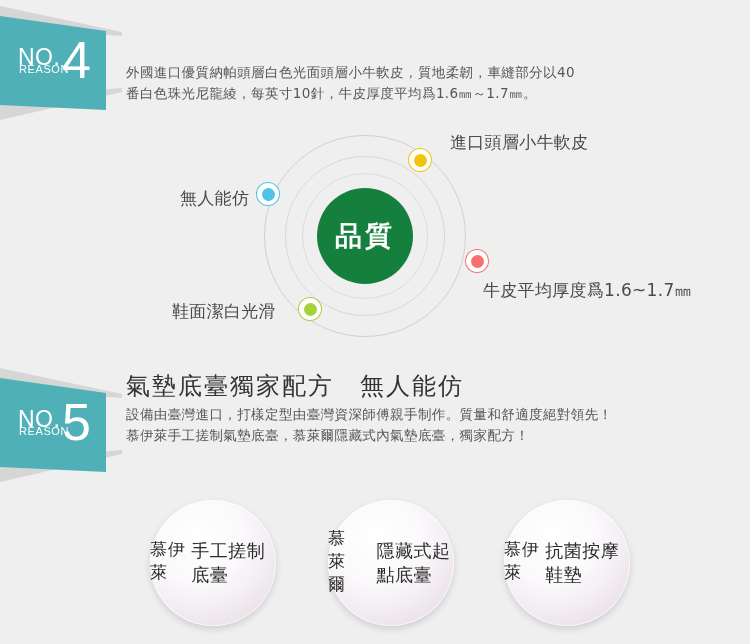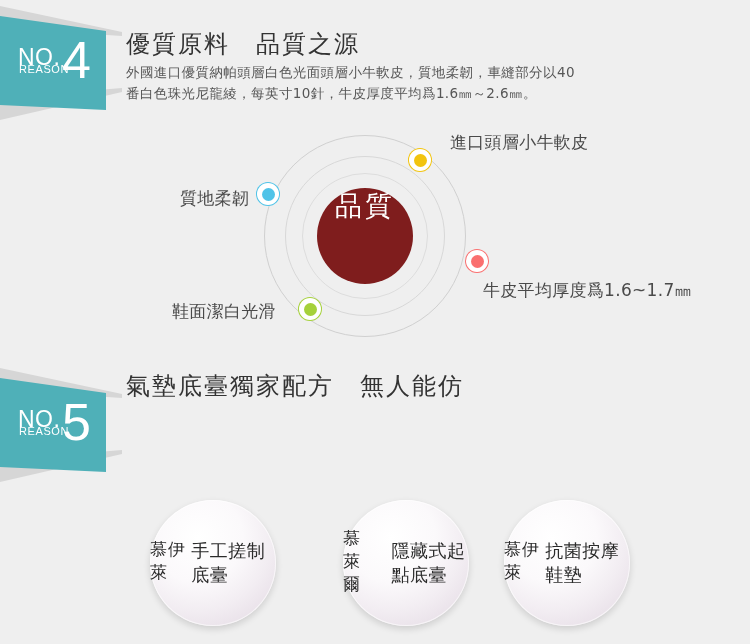--- a/index.html
+++ b/index.html
@@ -63,22 +63,22 @@
   .ring{
     position:absolute;border-radius:50%;
     border:1px solid #d0d0d0;
     left:50%;top:50%;transform:translate(-50%,-50%);
   }
   .ring.r1{width:200px;height:200px;}
   .ring.r2{width:158px;height:158px;border-color:#d8d8d8;}
   .ring.r3{width:124px;height:124px;border-color:#dddddd;}
   .core{
     position:absolute;left:50%;top:50%;transform:translate(-50%,-50%);
-    width:96px;height:96px;border-radius:50%;background:#7f1d1d;
-    display:flex;align-items:flex-start;justify-content:center;
+    width:96px;height:96px;border-radius:50%;background:#15803d;
+    display:flex;align-items:center;justify-content:center;font-weight:bold;
   }
   .core span{
     color:#ffffff;font-size:27px;letter-spacing:3px;
     font-family:"DejaVu Serif","Liberation Serif",serif;
   }
   .node{
     position:absolute;width:22px;height:22px;border-radius:50%;
     background:#ffffff;box-sizing:border-box;
     display:flex;align-items:center;justify-content:center;
     transform:translate(-50%,-50%);
@@ -112,23 +112,22 @@
 
   <div class="badge" style="left:0;top:0;">
     <div class="fold-top"></div>
     <div class="fold-bot"></div>
     <div class="ribbon"></div>
     <div class="no-txt">NO.</div>
     <div class="reason-txt">REASON</div>
     <div class="big-num">4</div>
   </div>
 
-  <div class="sec-title" style="left:126px;top:28px;">優質原料　品質之源</div>
   <div class="sec-body" style="left:126px;top:62px;width:620px;">外國進口優質納帕頭層白色光面頭層小牛軟皮，質地柔韌，車縫部分以40
-番白色珠光尼龍綾，每英寸10針，牛皮厚度平均爲1.6㎜～2.6㎜。</div>
+番白色珠光尼龍綾，每英寸10針，牛皮厚度平均爲1.6㎜～1.7㎜。</div>
 
   <div class="orbit-wrap">
     <div class="ring r1"></div>
     <div class="ring r2"></div>
     <div class="ring r3"></div>
     <div class="core">
       <span>品質</span>
     </div>
 
     <div class="node" style="left:165px;top:34px;box-shadow:0 0 0 1px #f2c40e;">
@@ -142,40 +141,42 @@
     <div class="node" style="left:55px;top:183px;box-shadow:0 0 0 1px #a5d13a;">
       <i style="background:#a5d13a;"></i>
     </div>
 
     <div class="node" style="left:222px;top:135px;box-shadow:0 0 0 1px #fa6f6f;">
       <i style="background:#fa6f6f;"></i>
     </div>
   </div>
 
   <div class="orbit-label" style="left:450px;top:131px;">進口頭層小牛軟皮</div>
-  <div class="orbit-label" style="left:180px;top:187px;">質地柔韌</div>
+  <div class="orbit-label" style="left:180px;top:187px;">無人能仿</div>
   <div class="orbit-label" style="left:172px;top:300px;">鞋面潔白光滑</div>
   <div class="orbit-label" style="left:483px;top:279px;">牛皮平均厚度爲1.6~1.7㎜</div>
 
   <div class="badge" style="left:0;top:362px;">
     <div class="fold-top"></div>
     <div class="fold-bot"></div>
     <div class="ribbon"></div>
     <div class="no-txt">NO.</div>
     <div class="reason-txt">REASON</div>
     <div class="big-num">5</div>
   </div>
 
   <div class="sec-title" style="left:126px;top:370px;">氣墊底臺獨家配方　無人能仿</div>
+  <div class="sec-body" style="left:126px;top:404px;width:620px;">設備由臺灣進口，打樣定型由臺灣資深師傅親手制作。質量和舒適度絕對領先！
+慕伊萊手工搓制氣墊底臺，慕萊爾隱藏式內氣墊底臺，獨家配方！</div>
 
   <div class="pearl" style="left:150px;top:500px;">
     <div class="p-t1">慕伊萊</div>
     <div class="p-t2">手工搓制底臺</div>
   </div>
-  <div class="pearl" style="left:343px;top:500px;gap:16px;">
+  <div class="pearl" style="left:328px;top:500px;gap:16px;">
     <div class="p-t1">慕萊爾</div>
     <div class="p-t2">隱藏式起點底臺</div>
   </div>
   <div class="pearl" style="left:504px;top:500px;">
     <div class="p-t1">慕伊萊</div>
     <div class="p-t2">抗菌按摩鞋墊</div>
   </div>
 
 </div>
 

